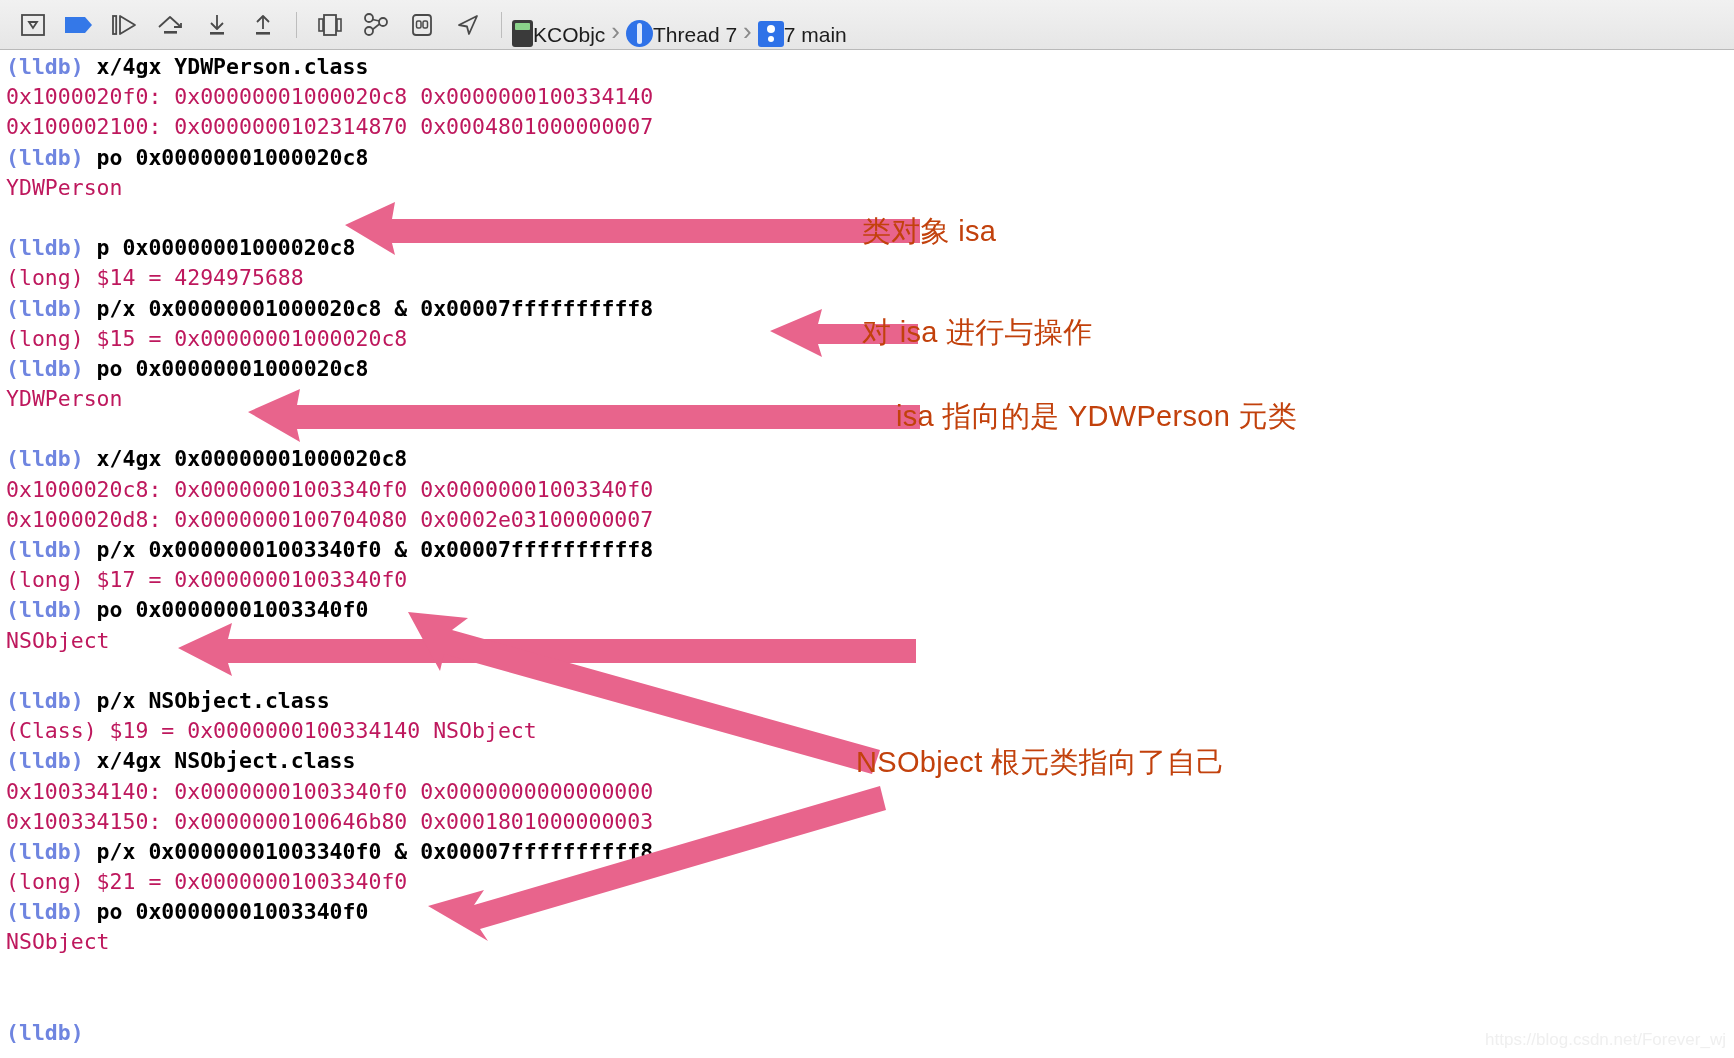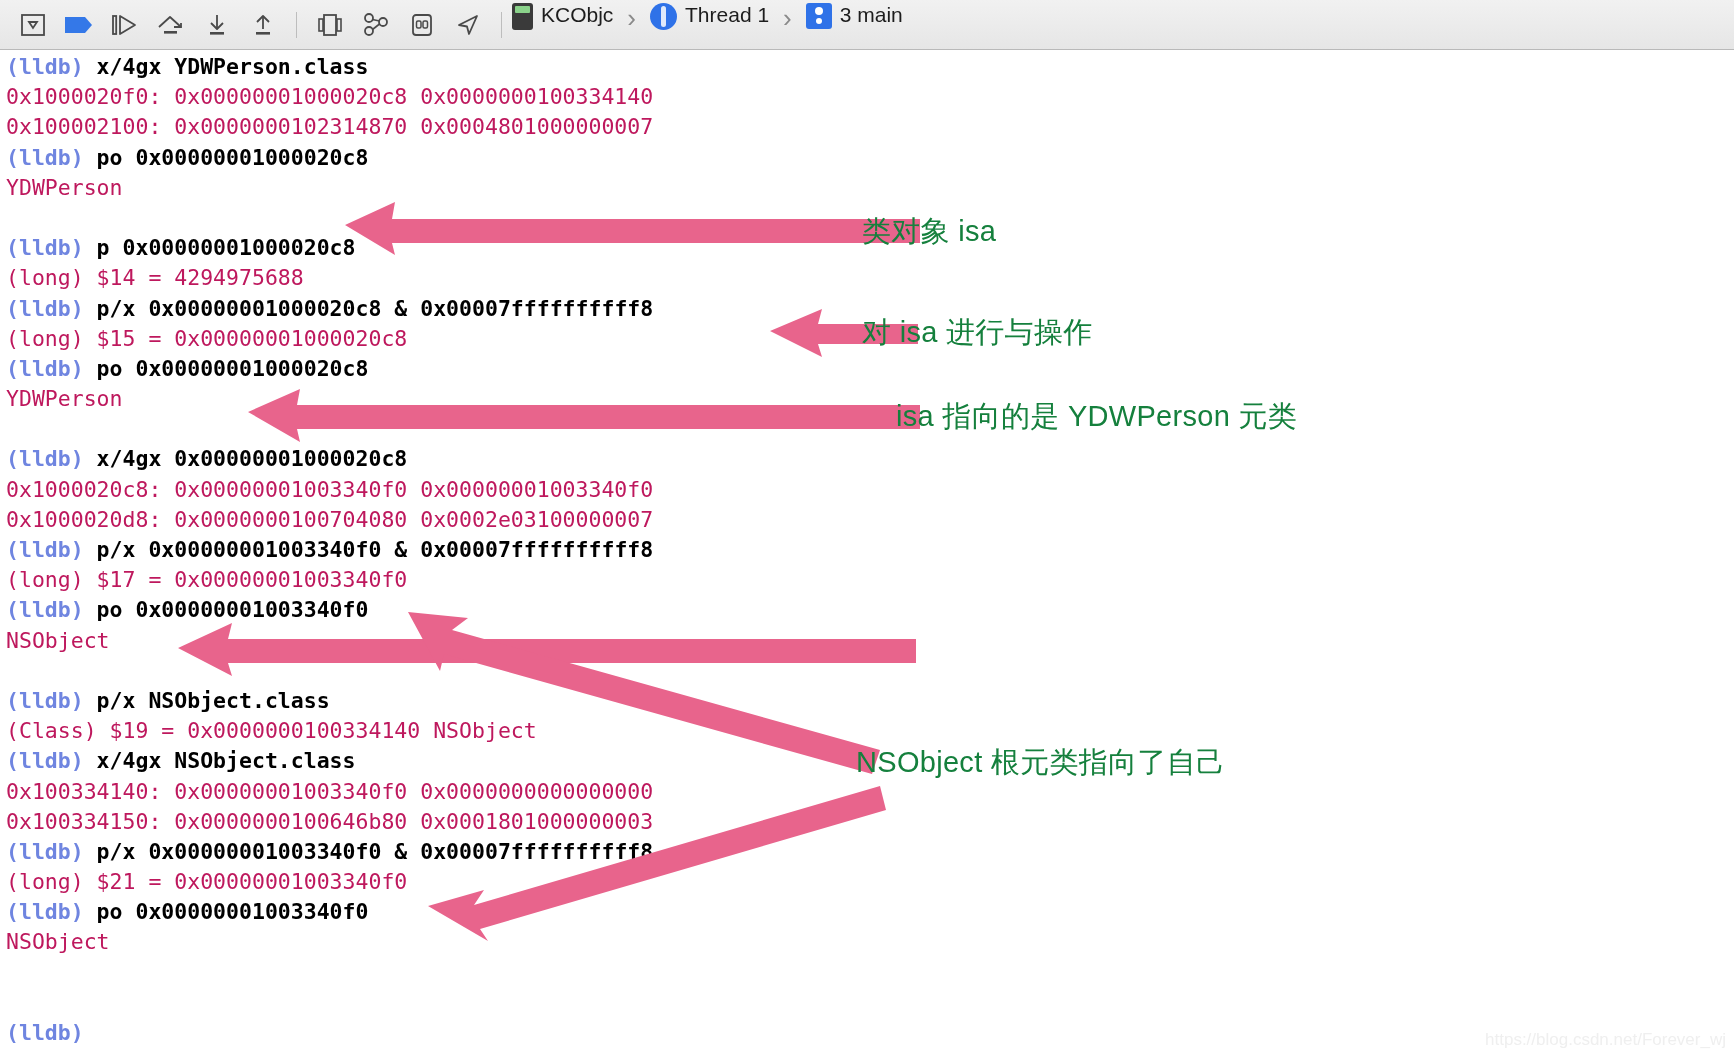--- a/index.html
+++ b/index.html
@@ -38,23 +38,22 @@
   }
   .tb-sep {
     width: 1px;
     height: 26px;
     background: #bdbdbd;
     margin: 0 10px;
     flex: none;
   }
   .crumb {
     display: flex;
-    align-items: flex-start;
+    align-items: flex-end;
     height: 44px;
-    gap: 8px;
     flex: none;
   }
   .crumb-label {
     font-size: 21px;
     color: #1d1d1d;
     font-family: "Liberation Sans", sans-serif;
     white-space: nowrap;
   }
   .chev {
     font-size: 26px;
@@ -130,21 +129,21 @@
     color: #0a0a0a;
   }
   .ln { height: 30.2px; }
   .prompt { color: #6f85e0; font-weight: bold; }
   .cmd { color: #000000; font-weight: bold; }
   .out { color: #be185d; font-weight: normal; }
 
   
   .anno {
     position: absolute;
-    color: #15803d;
+    color: #c2410c;
     font-family: "Liberation Sans", sans-serif;
     font-size: 29px;
     white-space: nowrap;
     letter-spacing: 0.3px;
   }
 
   .arrow-layer {
     position: absolute;
     left: 0; top: 0;
     width: 1734px;
@@ -246,24 +245,24 @@
     </svg>
   </div>
 
   <div class="tb-sep"></div>
 
   <div class="crumb">
     <span class="dev-icon"></span>
     <span class="crumb-label">KCObjc</span>
     <span class="chev">›</span>
     <span class="thread-icon"></span>
-    <span class="crumb-label">Thread 1</span>
+    <span class="crumb-label">Thread 7</span>
     <span class="chev">›</span>
     <span class="frame-icon"></span>
-    <span class="crumb-label">3 main</span>
+    <span class="crumb-label">7 main</span>
   </div>
 </div>
 
 <div id="console">
   <div id="console-lines"><div class="ln"><span class="prompt">(lldb)</span><span class="cmd"> x/4gx YDWPerson.class</span></div><div class="ln"><span class="out">0x1000020f0: 0x00000001000020c8 0x0000000100334140</span></div><div class="ln"><span class="out">0x100002100: 0x0000000102314870 0x0004801000000007</span></div><div class="ln"><span class="prompt">(lldb)</span><span class="cmd"> po 0x00000001000020c8</span></div><div class="ln"><span class="out">YDWPerson</span></div><div class="ln"><span class="out">&nbsp;</span></div><div class="ln"><span class="prompt">(lldb)</span><span class="cmd"> p 0x00000001000020c8</span></div><div class="ln"><span class="out">(long) $14 = 4294975688</span></div><div class="ln"><span class="prompt">(lldb)</span><span class="cmd"> p/x 0x00000001000020c8 &amp; 0x00007ffffffffff8</span></div><div class="ln"><span class="out">(long) $15 = 0x00000001000020c8</span></div><div class="ln"><span class="prompt">(lldb)</span><span class="cmd"> po 0x00000001000020c8</span></div><div class="ln"><span class="out">YDWPerson</span></div><div class="ln"><span class="out">&nbsp;</span></div><div class="ln"><span class="prompt">(lldb)</span><span class="cmd"> x/4gx 0x00000001000020c8</span></div><div class="ln"><span class="out">0x1000020c8: 0x00000001003340f0 0x00000001003340f0</span></div><div class="ln"><span class="out">0x1000020d8: 0x0000000100704080 0x0002e03100000007</span></div><div class="ln"><span class="prompt">(lldb)</span><span class="cmd"> p/x 0x00000001003340f0 &amp; 0x00007ffffffffff8</span></div><div class="ln"><span class="out">(long) $17 = 0x00000001003340f0</span></div><div class="ln"><span class="prompt">(lldb)</span><span class="cmd"> po 0x00000001003340f0</span></div><div class="ln"><span class="out">NSObject</span></div><div class="ln"><span class="out">&nbsp;</span></div><div class="ln"><span class="prompt">(lldb)</span><span class="cmd"> p/x NSObject.class</span></div><div class="ln"><span class="out">(Class) $19 = 0x0000000100334140 NSObject</span></div><div class="ln"><span class="prompt">(lldb)</span><span class="cmd"> x/4gx NSObject.class</span></div><div class="ln"><span class="out">0x100334140: 0x00000001003340f0 0x0000000000000000</span></div><div class="ln"><span class="out">0x100334150: 0x0000000100646b80 0x0001801000000003</span></div><div class="ln"><span class="prompt">(lldb)</span><span class="cmd"> p/x 0x00000001003340f0 &amp; 0x00007ffffffffff8</span></div><div class="ln"><span class="out">(long) $21 = 0x00000001003340f0</span></div><div class="ln"><span class="prompt">(lldb)</span><span class="cmd"> po 0x00000001003340f0</span></div><div class="ln"><span class="out">NSObject</span></div><div class="ln"><span class="out">&nbsp;</span></div><div class="ln"><span class="out">&nbsp;</span></div><div class="ln"><span class="prompt">(lldb)</span><span class="cmd"></span></div></div>
 
   <svg class="arrow-layer" viewBox="0 0 1734 1058" xmlns="http://www.w3.org/2000/svg">
 
     <g>
       <path d="M345 175 L395 152 L392 169 L920 169 L920 193 L392 193 L395 205 Z" fill="#e8648c"></path>

